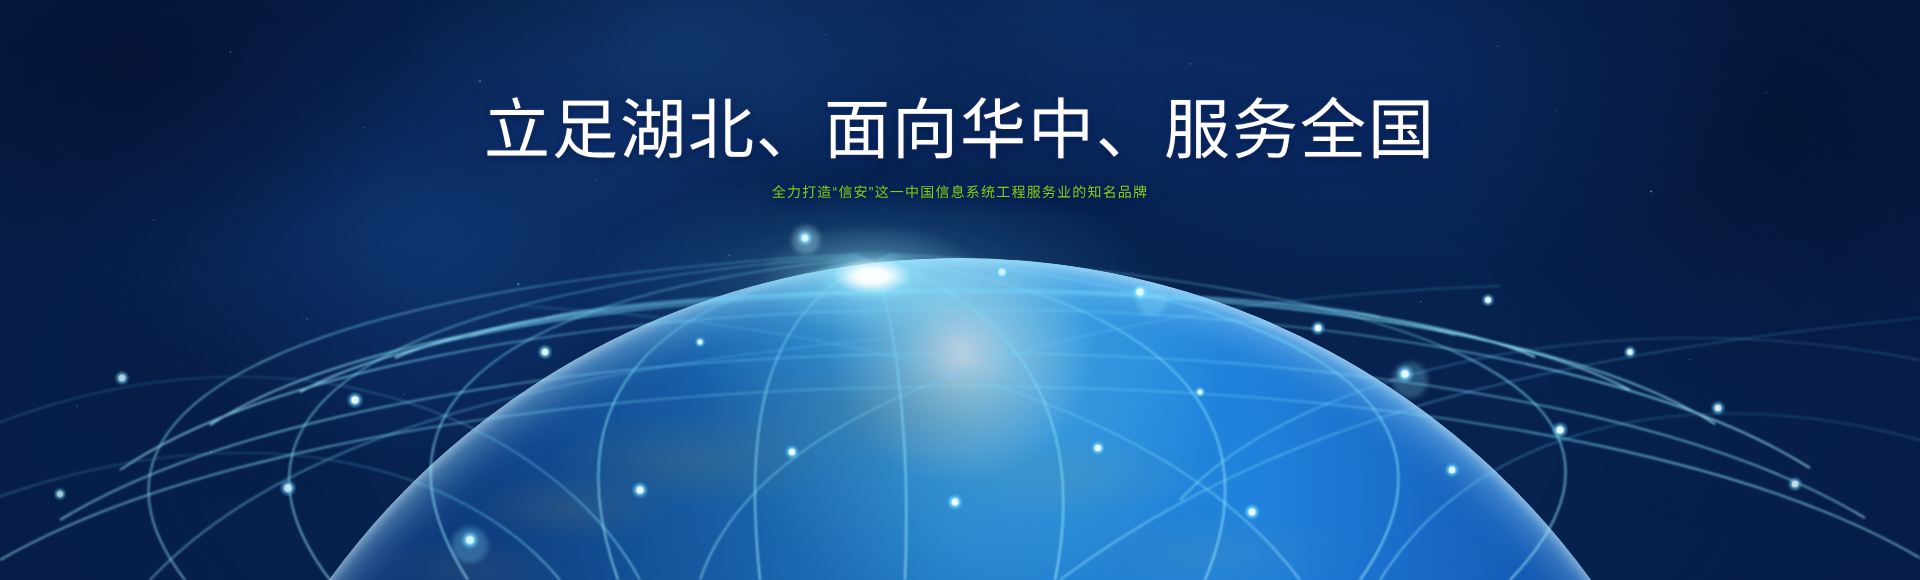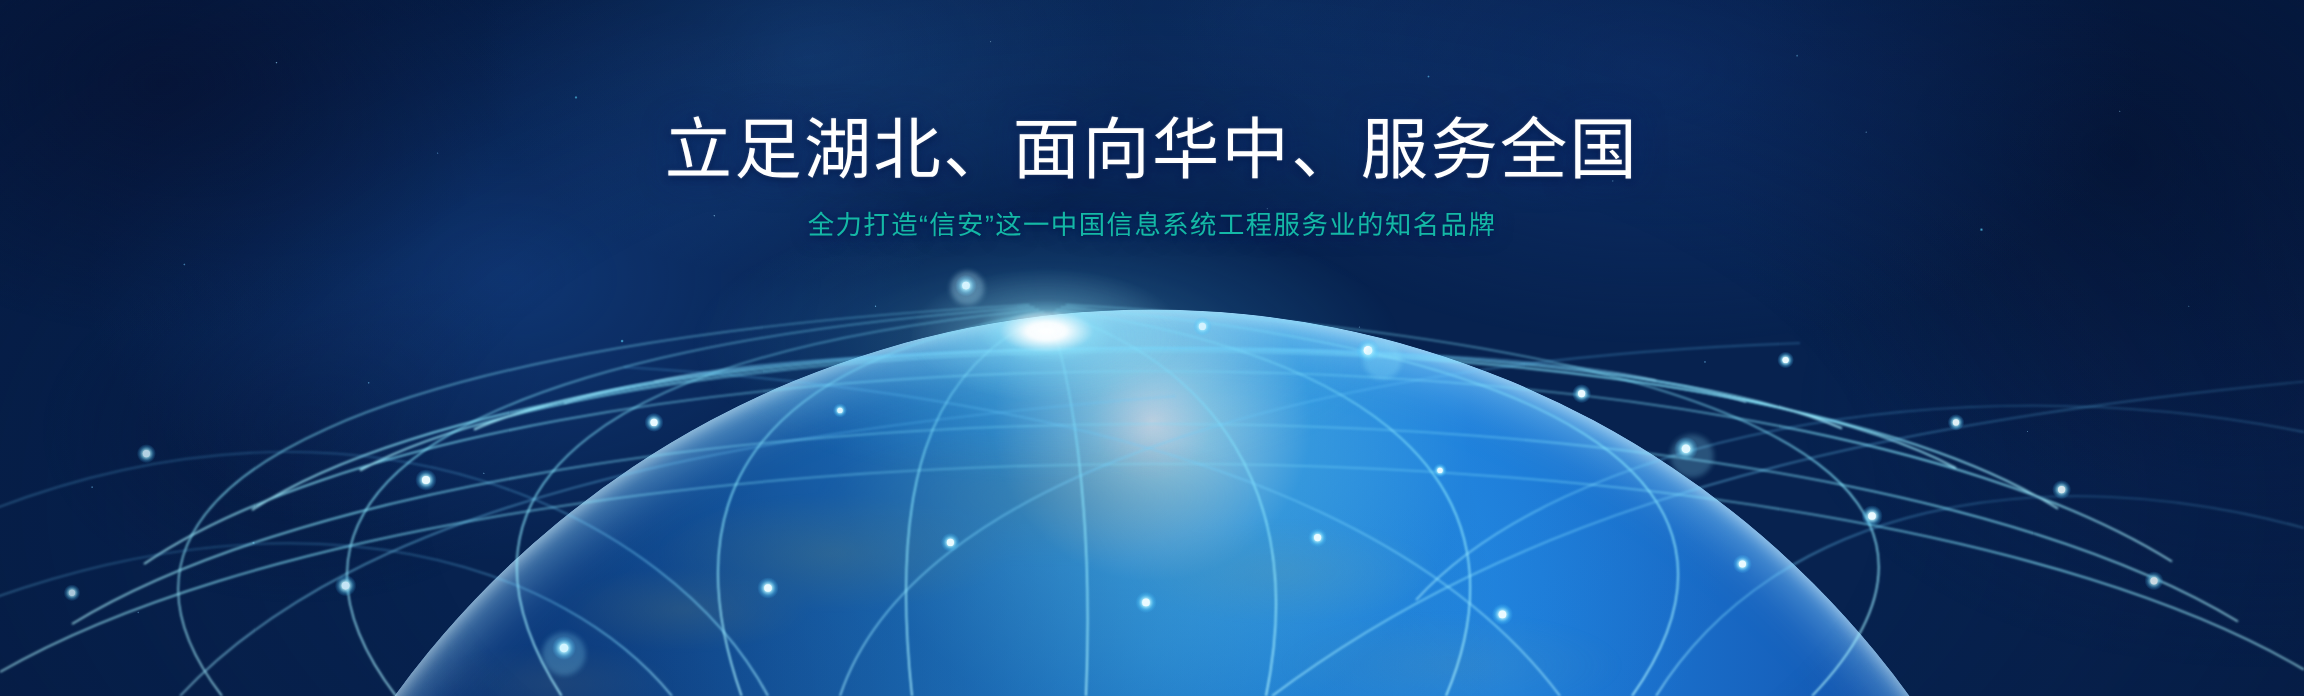--- a/index.html
+++ b/index.html
@@ -161,36 +161,36 @@
   
   .copy {
     position: absolute;
     left: 0; right: 0;
     top: 96px;
     text-align: center;
     z-index: 9;
   }
   .headline {
     margin: 0;
-    font-size: 56px;
+    font-size: 66px;
     line-height: 1.05;
     font-weight: 400;
     color: #ffffff;
     letter-spacing: 2px;
     text-shadow:
       0 2px 6px rgba(4,24,72,.85),
       0 0 26px rgba(10,40,110,.7),
       0 0 2px rgba(255,255,255,.4);
   }
   .subline {
     margin: 18px 0 0 0;
-    font-size: 22px;
+    font-size: 14px;
     line-height: 1.4;
     font-weight: 400;
-    color: #14b8a6;
+    color: #84cc16;
     letter-spacing: 1.2px;
     text-shadow:
       0 1px 4px rgba(4,24,72,.9),
       0 0 16px rgba(10,40,110,.7);
   }
 </style>
 </head>
 <body>
 
 <div class="banner">

